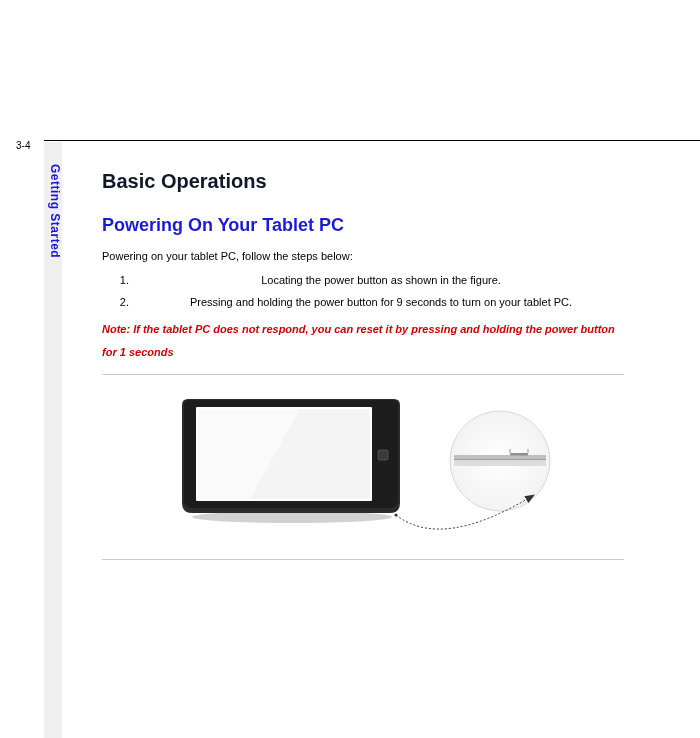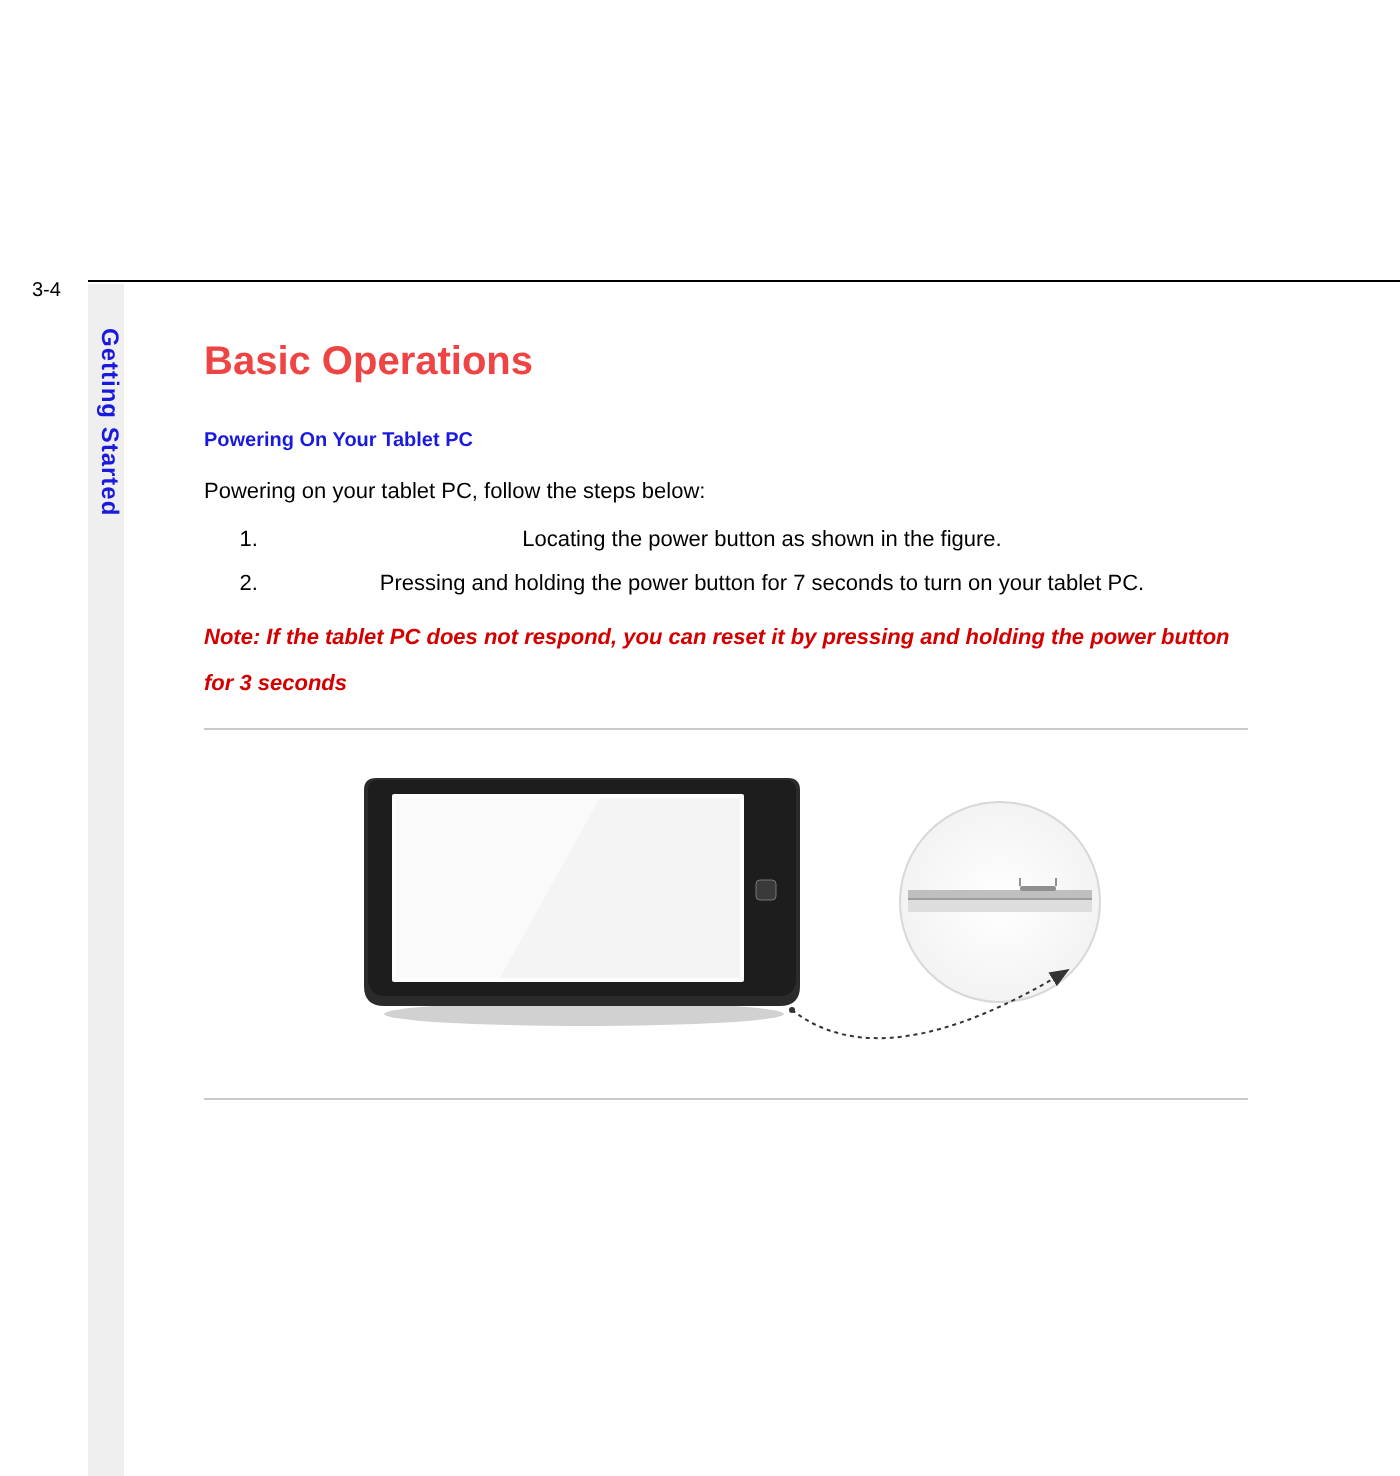--- a/index.html
+++ b/index.html
@@ -66,25 +66,25 @@
   
   .content {
     position: absolute;
     left: 102px;
     top: 170px;
     right: 0;
   }
   .h1 {
     font-size: 20px;
     font-weight: bold;
-    color: #ef4444;
+    color: #0f172a;
     margin: 0 0 22px 0;
   }
   .h2 {
-    font-size: 10px;
+    font-size: 18px;
     font-weight: bold;
     color: #1a1adf;
     margin: 0 0 14px 0;
   }
   .body-text {
     font-size: 11px;
     color: #000;
     margin: 12px 0 12px 0;
   }
   .ol {
@@ -148,24 +148,24 @@
   <div class="content">
 
     <div class="h1">Basic Operations</div>
 
     <div class="h2">Powering On Your Tablet PC</div>
 
     <p class="body-text">Powering on your tablet PC, follow the steps below:</p>
 
     <ol class="ol">
       <li>Locating the power button as shown in the figure.</li>
-      <li>Pressing and holding the power button for 7 seconds to turn on your tablet PC.</li>
+      <li>Pressing and holding the power button for 9 seconds to turn on your tablet PC.</li>
     </ol>
 
-    <p class="note">Note: If the tablet PC does not respond, you can reset it by pressing and holding the power button for 3 seconds</p>
+    <p class="note">Note: If the tablet PC does not respond, you can reset it by pressing and holding the power button for 1 seconds</p>
 
     <hr class="hr">
 
     <div class="figure">
 
       <svg class="tablet" viewBox="0 0 222 130">
 
         <ellipse cx="112" cy="122" rx="100" ry="6" fill="#000" opacity="0.18"></ellipse>
 
         <path d="M8 4 L214 4 Q220 4 220 10 L220 108 Q220 118 210 118 L12 118 Q2 118 2 108 L2 10 Q2 4 8 4 Z" fill="#2b2b2b"></path>

